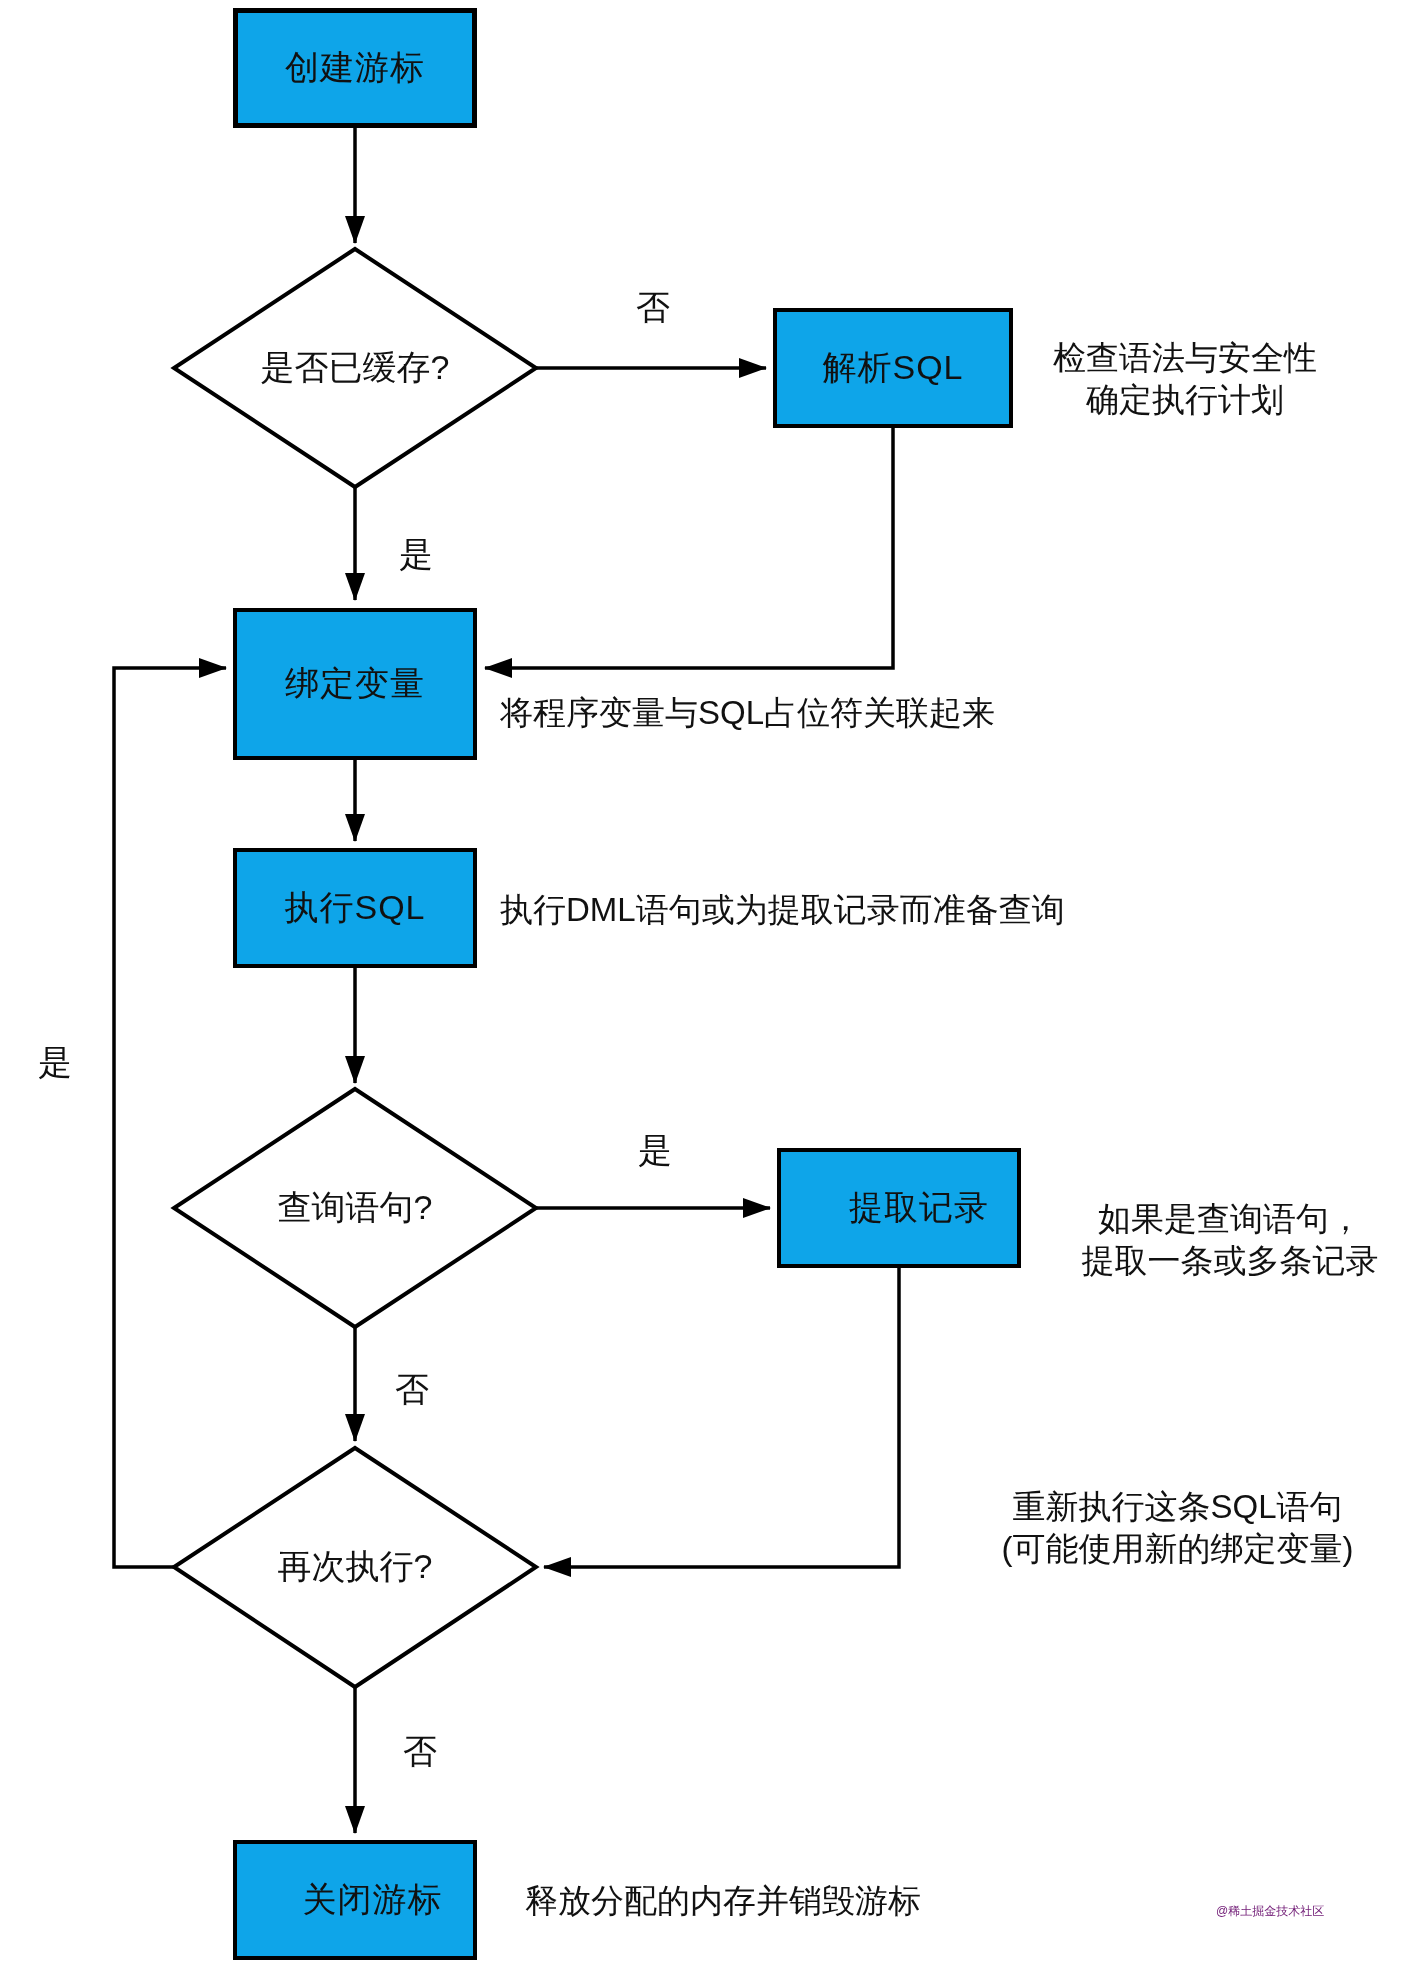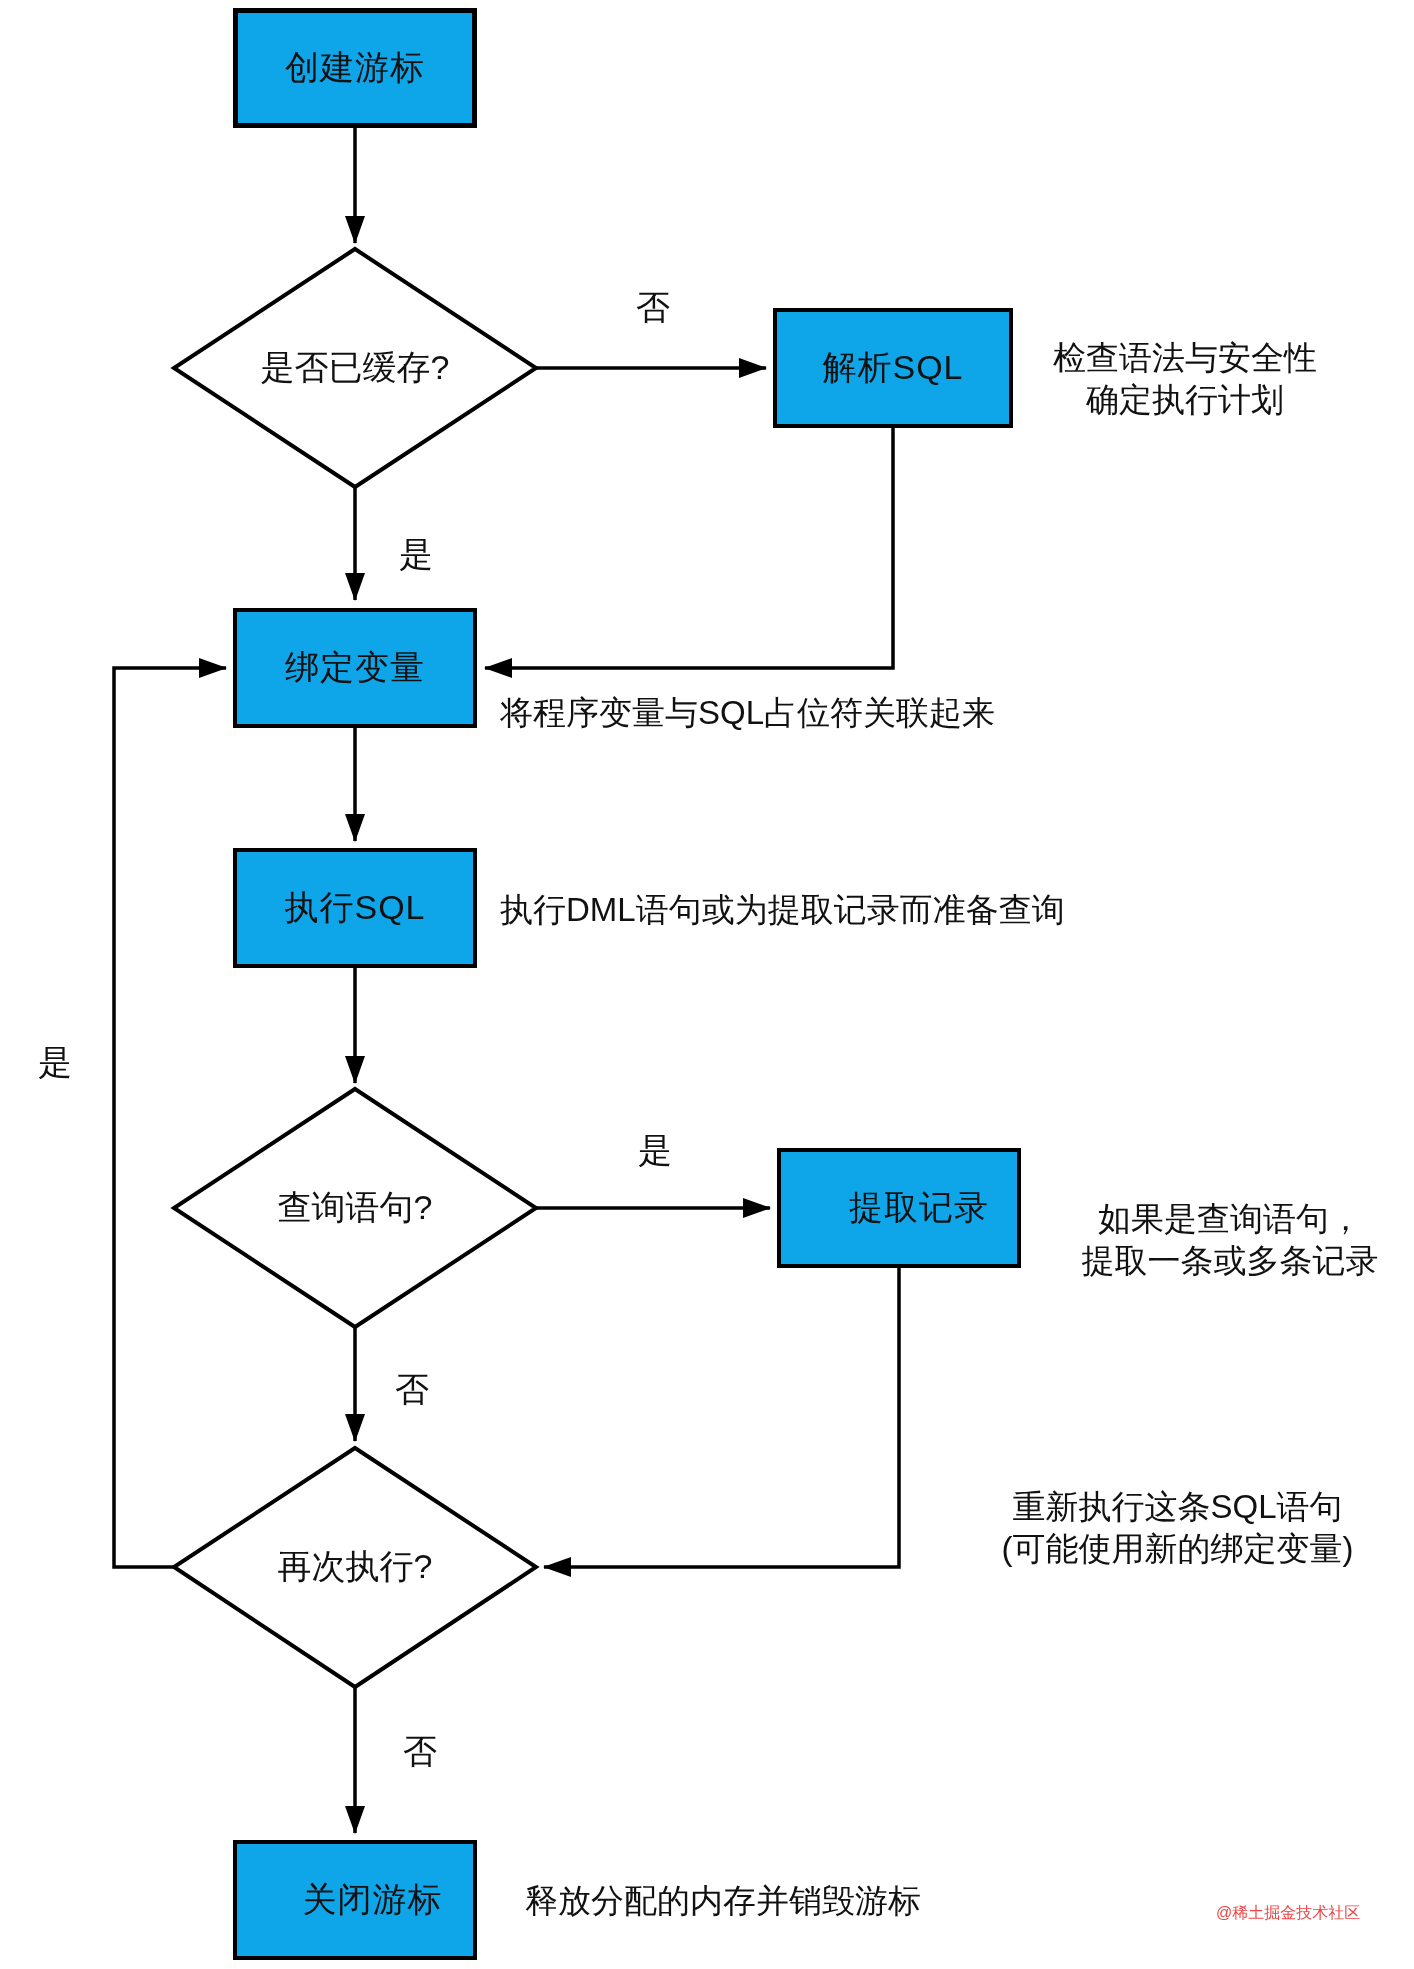--- a/index.html
+++ b/index.html
@@ -40,22 +40,22 @@
     position:absolute;
     font-size:33px;
     line-height:1.28;
     color:#111111;
     white-space:nowrap;
   }
   .note.center{text-align:center;white-space:normal;}
   .note .ln{display:block;white-space:nowrap;}
   .watermark{
     position:absolute;
-    font-size:16px;
-    color:#ef4444;
+    font-size:12px;
+    color:#701a75;
     white-space:nowrap;
   }
 </style>
 </head>
 <body>
 
 <div class="canvas">
 
   <svg class="wires" viewBox="0 0 1414 1969">
     <defs>
@@ -86,21 +86,21 @@
   </svg>
 
   <div class="node heavy" style="left:233px;top:8px;width:244px;height:120px;">
     <span>创建游标</span>
   </div>
 
   <div class="node" style="left:773px;top:308px;width:240px;height:120px;">
     <span>解析SQL</span>
   </div>
 
-  <div class="node" style="left:233px;top:608px;width:244px;height:120px;">
+  <div class="node" style="left:233px;top:608px;width:244px;height:152px;">
     <span>绑定变量</span>
   </div>
 
   <div class="node" style="left:233px;top:848px;width:244px;height:120px;">
     <span>执行SQL</span>
   </div>
 
   <div class="node" style="left:777px;top:1148px;width:244px;height:120px;padding-left:40px;">
     <span>提取记录</span>
   </div>

